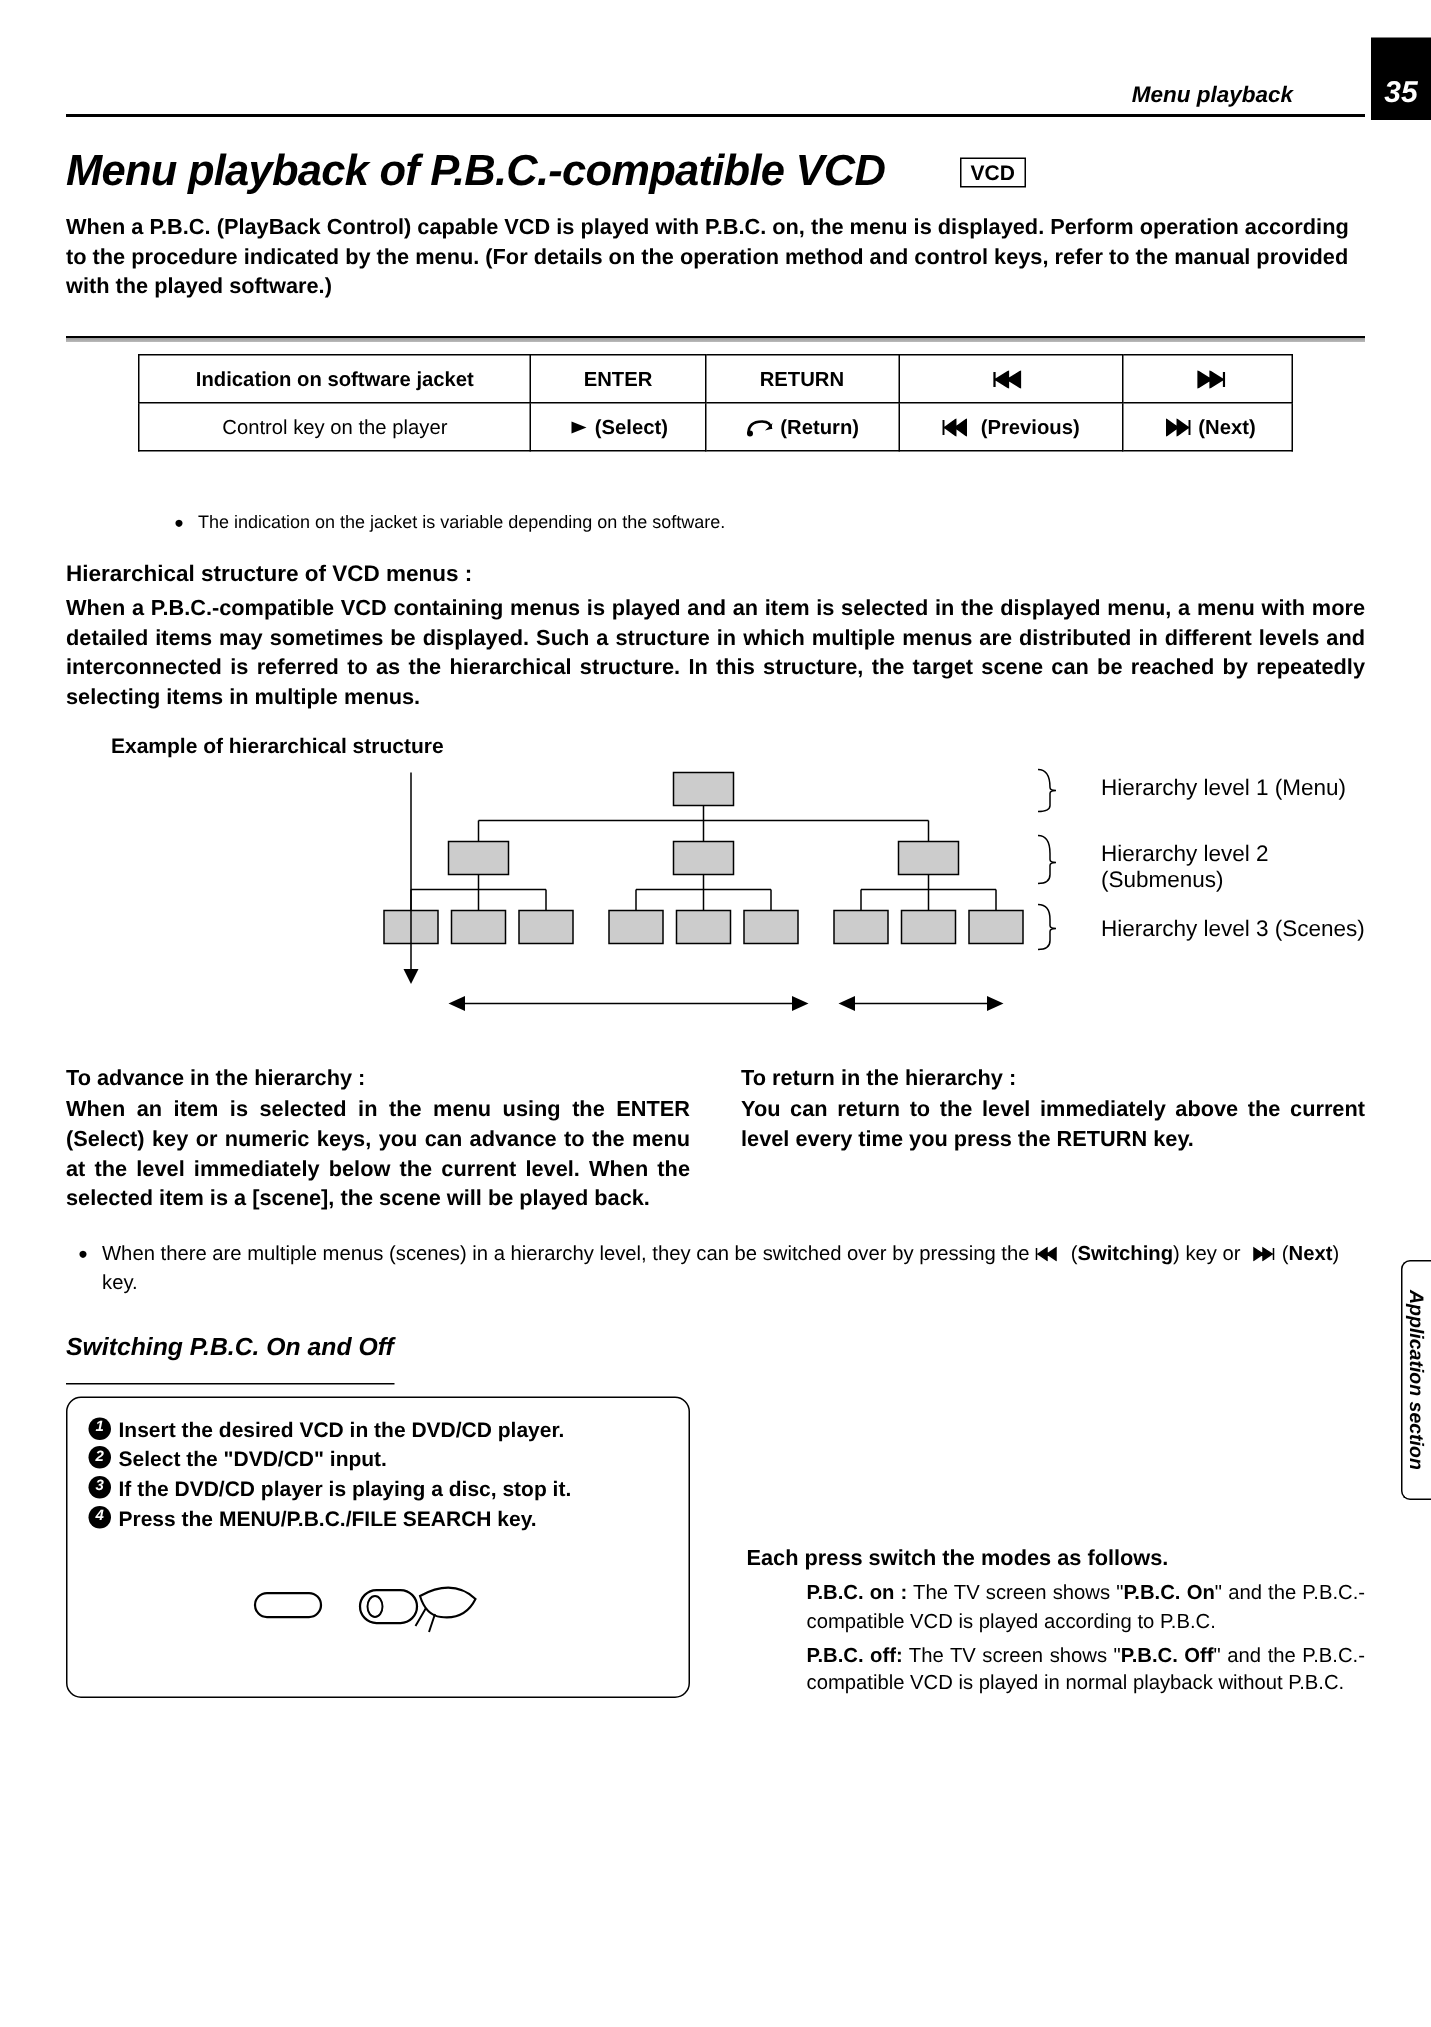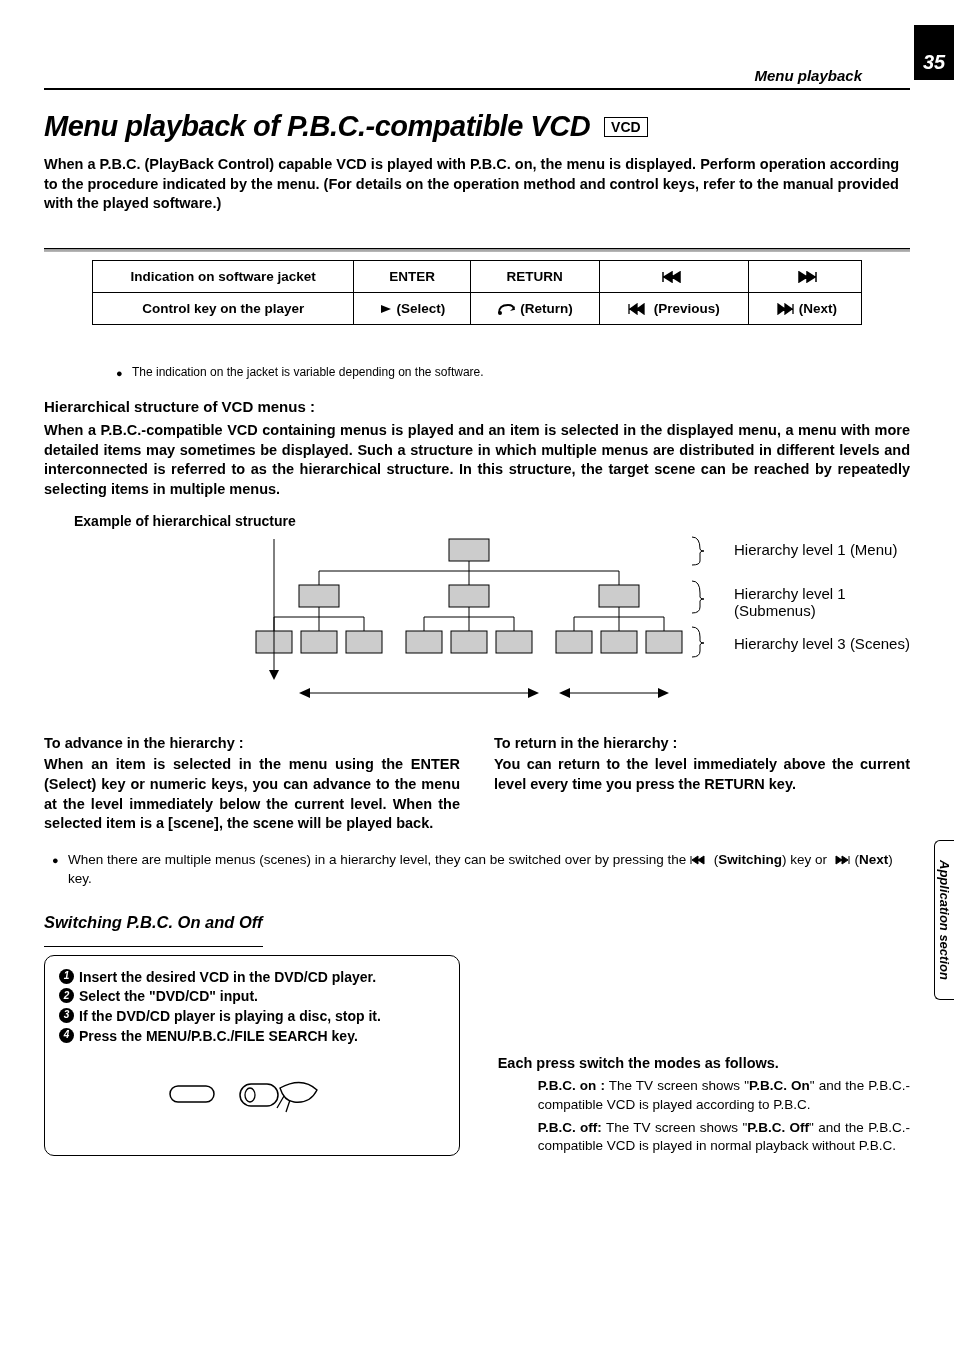--- a/index.html
+++ b/index.html
@@ -1,31 +1,31 @@
 <!DOCTYPE html>
 <html><head>
 <meta charset="utf-8">
 <style>
   * { box-sizing: border-box; margin: 0; padding: 0; }
   body { font-family: Arial, Helvetica, sans-serif; background: #fff; width: 954px; margin: 0 auto; position: relative; }
   .page-tab { position: absolute; top: 25px; right: 0; width: 40px; height: 55px; background: #000; color: #fff; display: flex; align-items: flex-end; justify-content: center; padding-bottom: 6px; margin-left: 40px; }
   .page-num { font-style: italic; font-weight: bold; font-size: 20px; }
-  .section-header-bar { text-align: right; font-style: italic; font-weight: bold; font-size: 15px; padding: 55px 48px 4px 0; border-bottom: 2px solid #000; margin: 12px 44px 0 44px; }
+  .section-header-bar { text-align: right; font-style: italic; font-weight: bold; font-size: 15px; padding: 55px 48px 4px 0; border-bottom: 2px solid #000; margin: 0 44px 0 44px; }
   .content { padding: 20px 44px 30px 44px; }
-  .title-row { display: flex; align-items: center; margin-bottom: 12px; }
+  .title-row { display: flex; align-items: center; margin-bottom: 12px; gap: 36px; }
   .title { font-style: italic; font-weight: bold; font-size: 29px; letter-spacing: -0.5px; }
   .vcd-badge { border: 1.5px solid #000; padding: 0 6px; font-weight: bold; font-size: 14px; margin-left: 14px; height: 20px; line-height: 18px; }
-  .intro { font-weight: bold; font-size: 14.5px; line-height: 1.35; margin-bottom: 34px; }
+  .intro { font-weight: bold; font-size: 14.5px; line-height: 1.35; margin-bottom: 22px; }
   .sub-hr { height: 4px; background: linear-gradient(to bottom, #000 0%, #000 30%, #999 30%, #bbb 100%); margin-bottom: 4px; }
   .sub-heading { font-style: italic; font-weight: bold; font-size: 16.5px; letter-spacing: -0.3px; margin-bottom: 10px; }
   .table-wrap { padding: 0 48px; margin: 8px 0; }
   table { border-collapse: collapse; width: 100%; border-radius: 22px; }
   th, td { border: 1px solid #000; padding: 8px 10px; text-align: center; font-size: 13.5px; }
   th { font-weight: bold; }
-  .row-label { font-weight: bold; }
+  .row-label { font-weight: normal; }
   .bullet-note { font-size: 12px; padding: 8px 0 5px 88px; position: relative; margin-top: 32px; }
   .bullet-note::before { content: "●"; position: absolute; left: 72px; font-size: 11px; top: 10px; }
   .h3 { font-weight: bold; font-size: 15px; margin: 14px 0 6px 0; }
   .body-bold { font-weight: bold; font-size: 14.5px; line-height: 1.35; text-align: justify; }
   .example-label { font-weight: bold; font-size: 14px; margin: 14px 0 6px 30px; }
   .diagram-zone { position: relative; height: 190px; margin: 4px 0 10px 0; }
   .diagram-svg { position: absolute; left: 200px; top: 0; }
   .legend { position: absolute; left: 690px; font-size: 15px; }
   .two-col { display: flex; gap: 34px; margin-top: 10px; justify-content: flex-end; }
   .two-col > div { flex: 1; }
@@ -170,21 +170,21 @@
       <path d="M295 158 L284 153 L284 163 Z" fill="#000"></path>
       <line x1="320" y1="158" x2="420" y2="158" stroke="#000"></line>
       <path d="M315 158 L326 153 L326 163 Z" fill="#000"></path>
       <path d="M425 158 L414 153 L414 163 Z" fill="#000"></path>
 
       <path d="M448 2 Q456 2 456 14 L456 14 Q456 16 460 16 Q456 16 456 18 L456 26 Q456 30 448 30" fill="none" stroke="#000"></path>
       <path d="M448 46 Q456 46 456 58 L456 62 Q456 64 460 64 Q456 64 456 66 L456 72 Q456 78 448 78" fill="none" stroke="#000"></path>
       <path d="M448 92 Q456 92 456 102 L456 106 Q456 108 460 108 Q456 108 456 110 L456 116 Q456 122 448 122" fill="none" stroke="#000"></path>
     </svg>
     <div class="legend" style="top:6px">Hierarchy level 1 (Menu)</div>
-    <div class="legend" style="top:50px">Hierarchy level 1 (Submenus)</div>
+    <div class="legend" style="top:50px">Hierarchy level 2 (Submenus)</div>
     <div class="legend" style="top:100px">Hierarchy level 3 (Scenes)</div>
   </div>
 
   <div class="two-col">
     <div>
       <div class="col-title">To advance in the hierarchy :</div>
       <p class="body-bold">When an item is selected in the menu using the ENTER (Select)  key or numeric keys, you can advance to the menu at the level immediately below the current level. When the selected item is a [scene], the scene will be played back.</p>
     </div>
     <div>
       <div class="col-title">To return in the hierarchy :</div>

